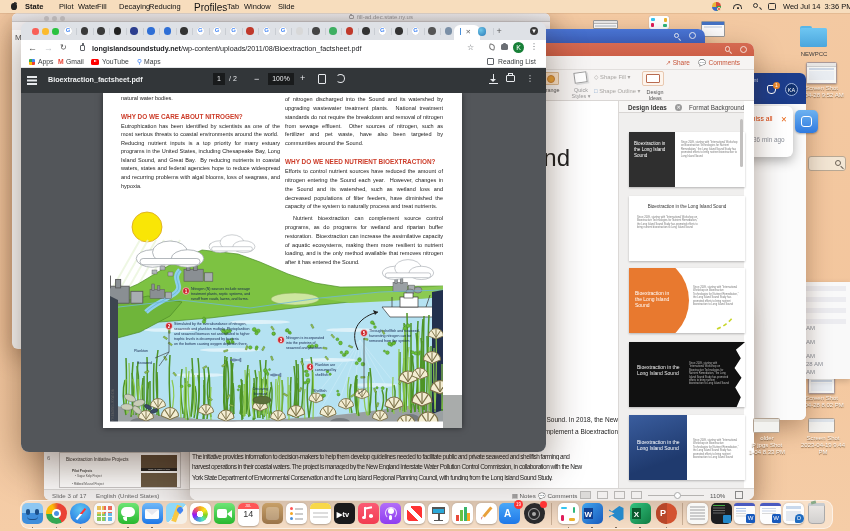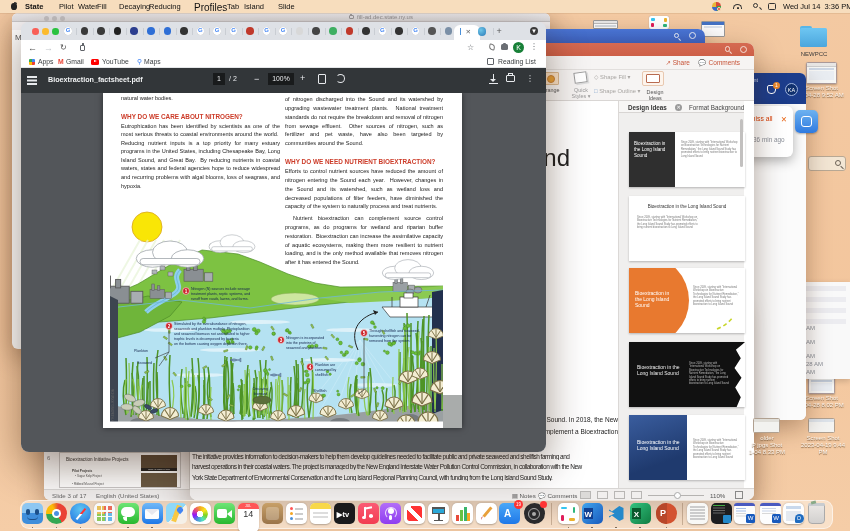--- a/index.html
+++ b/index.html
@@ -260,20 +260,21 @@
 <div style="position:absolute;left:472px;top:5.5px;width:0.6px;height:7px;background:#c9cdd3;"></div>
 <div style="position:absolute;left:475.5px;top:3.5px;font-size:9px;color:#555;">+</div>
 <div style="position:absolute;left:509px;top:5px;width:8px;height:8px;border-radius:50%;background:#3a3a3a;color:#fff;font-size:6px;line-height:8px;text-align:center;">▼</div>
 </div>
 <div style="position:absolute;left:0;top:18px;width:100%;height:16px;background:#fff;">
 <div style="position:absolute;left:7px;top:3px;font-size:9px;color:#555;">←</div>
 <div style="position:absolute;left:23px;top:3px;font-size:9px;color:#c3c6cb;">→</div>
 <div style="position:absolute;left:39px;top:3px;font-size:8px;color:#555;">↻</div>
 <div style="position:absolute;left:59px;top:4.5px;width:5px;height:6px;border:1px solid #5f6368;border-radius:1px;"></div>
 <div style="position:absolute;left:60.5px;top:2.5px;width:2px;height:3px;border:1px solid #5f6368;border-bottom:none;border-radius:2px 2px 0 0;"></div>
+<div style="position:absolute;left:71px;top:3.5px;font-size:7.2px;color:#202124;"><b>longislandsoundstudy.net</b>/wp-content/uploads/2011/08/Bioextraction_factsheet.pdf</div>
 <div style="position:absolute;left:446px;top:3px;font-size:8px;color:#5f6368;">☆</div>
 <div style="position:absolute;left:468px;top:4px;width:6px;height:6px;border:1px solid #777;border-radius:1px 4px 1px 4px;transform:rotate(15deg);"></div>
 <div style="position:absolute;left:480px;top:4px;width:6.5px;height:6px;background:#6a6e73;border-radius:1.5px;"></div>
       <div style="position:absolute;left:482px;top:2.8px;width:2.5px;height:2.5px;background:#6a6e73;border-radius:50%;"></div>
 <div style="position:absolute;left:492px;top:2px;width:11px;height:11px;border-radius:50%;background:#188038;color:#fff;font-size:7px;line-height:11px;text-align:center;">K</div>
 <div style="position:absolute;left:509px;top:2px;font-size:8px;color:#5f6368;">⋮</div>
 </div>
 <div style="position:absolute;left:0;top:34px;width:100%;height:12px;background:#fff;border-bottom:0.5px solid #e4e6e8;">
 <div style="position:absolute;left:8px;top:2.5px;width:6px;height:6px;background:conic-gradient(#4285f4 0 25%,#ea4335 0 50%,#fbbc05 0 75%,#34a853 0);border-radius:1px;"></div>
 <div style="position:absolute;left:17px;top:2px;font-size:6.8px;color:#3c4043;">Apps</div>
@@ -910,21 +911,21 @@
     <div style="position:absolute;left:8px;top:2px;width:5px;height:17px;background:#f8c843;transform:rotate(20deg);"></div>
     <div style="position:absolute;left:11px;top:4px;width:6px;height:6px;background:#4285f4;border-radius:50% 50% 50% 0;transform:rotate(-45deg);"></div>
   </div>
 <div class="abs" style="left:189.7px;top:503px;width:21px;height:21px;border-radius:5px;background:#fff;box-shadow:0 0.5px 1.5px rgba(0,0,0,.25);">
     <div style="position:absolute;left:2.5px;top:2.5px;width:16px;height:16px;background:conic-gradient(#f5a623,#f8e71c,#7ed321,#50e3c2,#4a90d9,#9013fe,#e64980,#f5a623);border-radius:50%;-webkit-mask:radial-gradient(circle,transparent 0 3px,#000 3px);"></div>
   </div>
 <div class="abs" style="left:213.7px;top:503px;width:21px;height:21px;border-radius:5px;background:linear-gradient(180deg,#6de575,#28b82f);">
     <div style="position:absolute;left:3px;top:6px;width:10px;height:9px;background:#fff;border-radius:2px;"></div>
     <div style="position:absolute;right:3px;top:6.5px;width:0;height:0;border-top:4px solid transparent;border-bottom:4px solid transparent;border-right:5px solid #fff;"></div>
   </div>
-<div class="abs" style="left:237.7px;top:503px;width:21px;height:29px;border-radius:5px;background:#fff;box-shadow:0 0.5px 1.5px rgba(0,0,0,.25);">
+<div class="abs" style="left:237.7px;top:503px;width:21px;height:23px;border-radius:5px;background:#fff;box-shadow:0 0.5px 1.5px rgba(0,0,0,.25);">
     <div style="position:absolute;left:0;top:0;right:0;height:6px;background:#f55;border-radius:5px 5px 0 0;color:#fff;font-size:3.5px;text-align:center;line-height:6px;">JUL</div>
     <div style="position:absolute;left:0;top:6px;right:0;text-align:center;font-size:9px;color:#333;">14</div>
   </div>
 <div class="abs" style="left:261.7px;top:503px;width:21px;height:21px;border-radius:5px;background:linear-gradient(180deg,#c8a068,#9a744a);">
     <div style="position:absolute;left:4px;top:4px;width:13px;height:13px;border-radius:3px;background:rgba(255,255,255,.25);"></div>
   </div>
 <div class="abs" style="left:285.7px;top:503px;width:21px;height:21px;border-radius:5px;background:#fff;box-shadow:0 0.5px 1.5px rgba(0,0,0,.25);">
     <div style="position:absolute;left:4px;top:4px;width:3px;height:3px;border-radius:50%;background:#f55;"></div>
     <div style="position:absolute;left:9px;top:4.5px;width:8px;height:2px;background:#ccc;"></div>
     <div style="position:absolute;left:4px;top:9px;width:3px;height:3px;border-radius:50%;background:#f5a623;"></div>
@@ -1041,21 +1042,21 @@
 <div style="position:absolute;left:11px;top:3px;width:6px;height:7px;background:#222;border-radius:45% 45% 48% 48%;"></div>
 <div style="position:absolute;left:14px;top:1.5px;width:3px;height:2.5px;background:#222;border-radius:0 100% 0 100%;"></div>
 <div style="position:absolute;left:25px;top:1.5px;font-size:7.5px;font-weight:bold;color:#111;white-space:nowrap;">State</div>
 <div style="position:absolute;left:59px;top:1.5px;font-size:7.5px;color:#111;">Pilot</div>
 <div style="position:absolute;left:78px;top:1.5px;font-size:7.5px;color:#111;">Water</div>
 <div style="position:absolute;left:97px;top:1.5px;font-size:7.5px;color:#111;">Fill</div>
 <div style="position:absolute;left:119px;top:1.5px;font-size:7.5px;color:#111;">Decaying</div>
 <div style="position:absolute;left:149px;top:1.5px;font-size:7.5px;color:#111;">Reducing</div>
 <div style="position:absolute;left:194px;top:1.5px;font-size:10px;color:#111;">Profiles</div>
 <div style="position:absolute;left:227px;top:1.5px;font-size:7.5px;color:#111;">Tab</div>
-<div style="position:absolute;left:244px;top:1.5px;font-size:7.5px;color:#111;">Island</div>
+<div style="position:absolute;left:244px;top:1.5px;font-size:7.5px;color:#111;">Window</div>
 <div style="position:absolute;left:278px;top:1.5px;font-size:7.5px;color:#111;">Slide</div>
 <div style="position:absolute;left:712px;top:2.2px;width:8.5px;height:8.5px;border-radius:50%;background:conic-gradient(#d84a3a 0 25%,#3aa04a 0 50%,#3a6ac8 0 75%,#e8b83a 0);"></div>
 <div style="position:absolute;left:717px;top:6.5px;width:4px;height:4px;border-radius:50%;background:#e03a2a;border:0.5px solid #f7ddbd;"></div>
 <div style="position:absolute;left:733px;top:3.5px;width:9px;height:5px;border-radius:9px 9px 0 0;border:1.3px solid #333;border-bottom:none;"></div>
 <div style="position:absolute;left:736.5px;top:7px;width:2.5px;height:2px;background:#333;border-radius:50% 50% 0 0;"></div>
 <div style="position:absolute;left:753px;top:2.5px;width:5px;height:5px;border:1.2px solid #333;border-radius:50%;"></div>
 <div style="position:absolute;left:758.5px;top:8px;width:3px;height:1.2px;background:#333;transform:rotate(45deg);"></div>
 <div style="position:absolute;left:768px;top:3px;width:8px;height:6.5px;border:1px solid #333;border-radius:1.5px;"></div>
 <div style="position:absolute;left:783px;top:1.5px;font-size:7.5px;color:#111;white-space:nowrap;">Wed Jul 14&nbsp;&nbsp;3:36 PM</div>
 </div>

